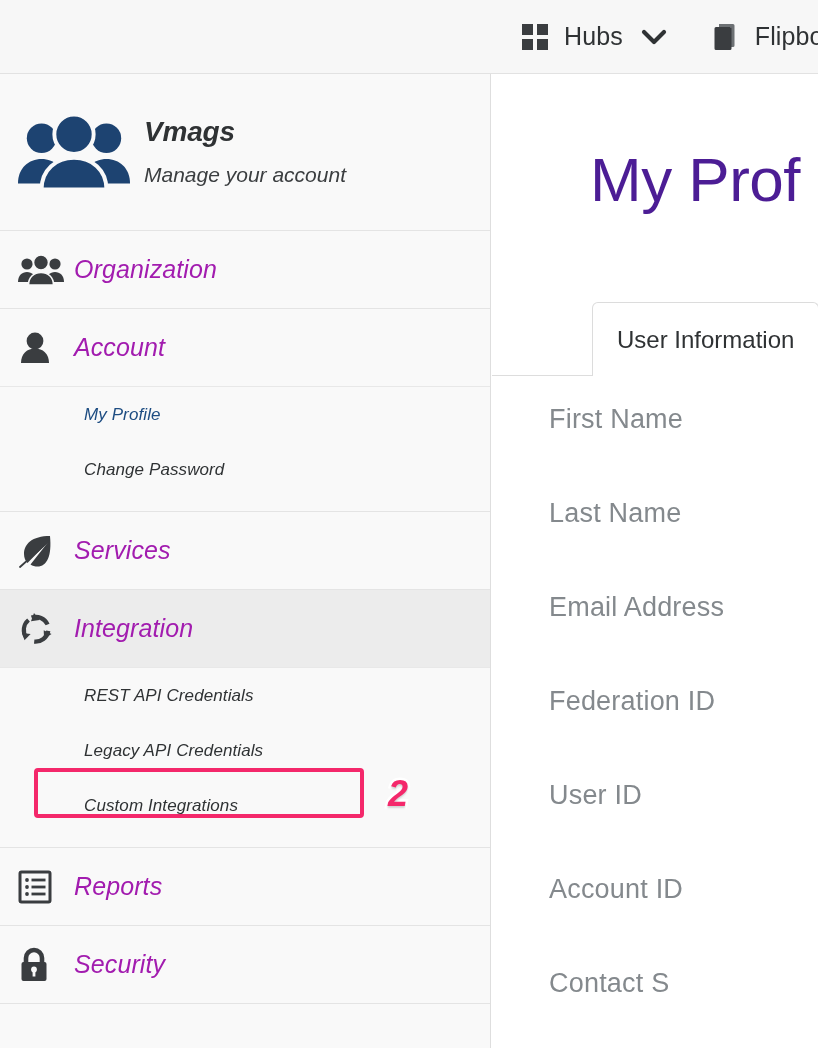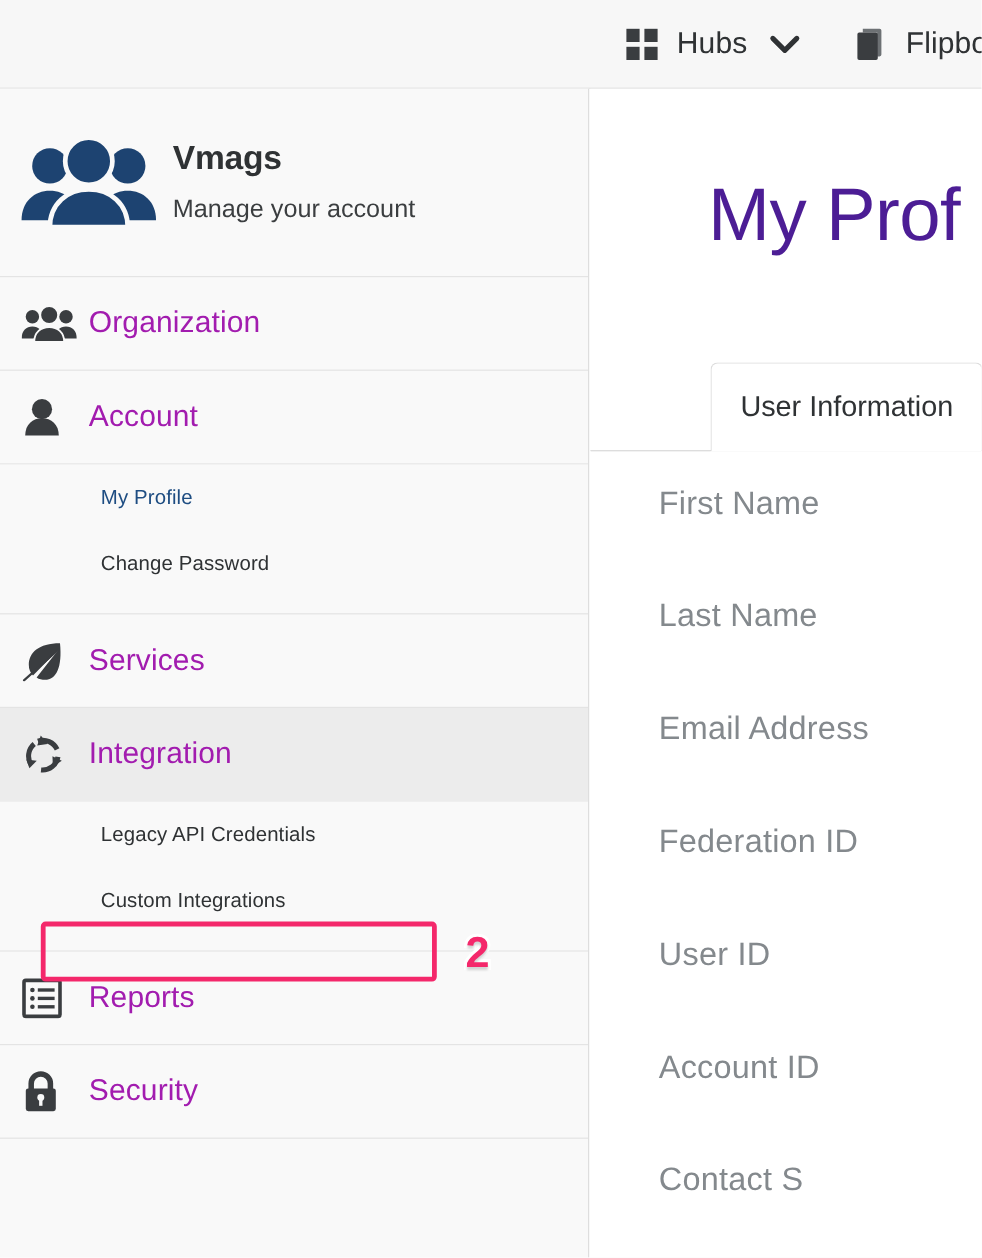--- a/index.html
+++ b/index.html
@@ -82,20 +82,21 @@
   
   .sidebar {
     position: absolute;
     left: 0;
     top: 74px;
     width: 491px;
     height: 974px;
     background: #f9f9f9;
     border-right: 1px solid #dedede;
     box-sizing: border-box;
+    font-style: italic;
   }
   .account-header {
     height: 157px;
     box-sizing: border-box;
     display: flex;
     align-items: center;
     padding-left: 16px;
     border-bottom: 1px solid #e4e4e4;
     background: #f9f9f9;
   }
@@ -395,20 +396,23 @@
                 <path d="M4.0 22.0 l8.6 1.0 l-6.1 6.2 z"></path>
                 <path d="M16.0 2.0 l-3.0 8.2 l8.6 -1.2 z"></path>
                 <path d="M33.5 23.0 l-7.8 -3.8 l0.4 8.7 z"></path>
               </g>
             </svg>
           </span>
           <span class="nav-label">Integration</span>
         </div>
         <div class="subnav">
           <div class="subnav-item">
+            <span class="subnav-label">REST API Credentials</span>
+          </div>
+          <div class="subnav-item">
             <span class="subnav-label">Legacy API Credentials</span>
           </div>
           <div class="subnav-item">
             <span class="subnav-label">Custom Integrations</span>
           </div>
         </div>
       </div>
 
       <div class="nav-group">
         <div class="nav-top">

